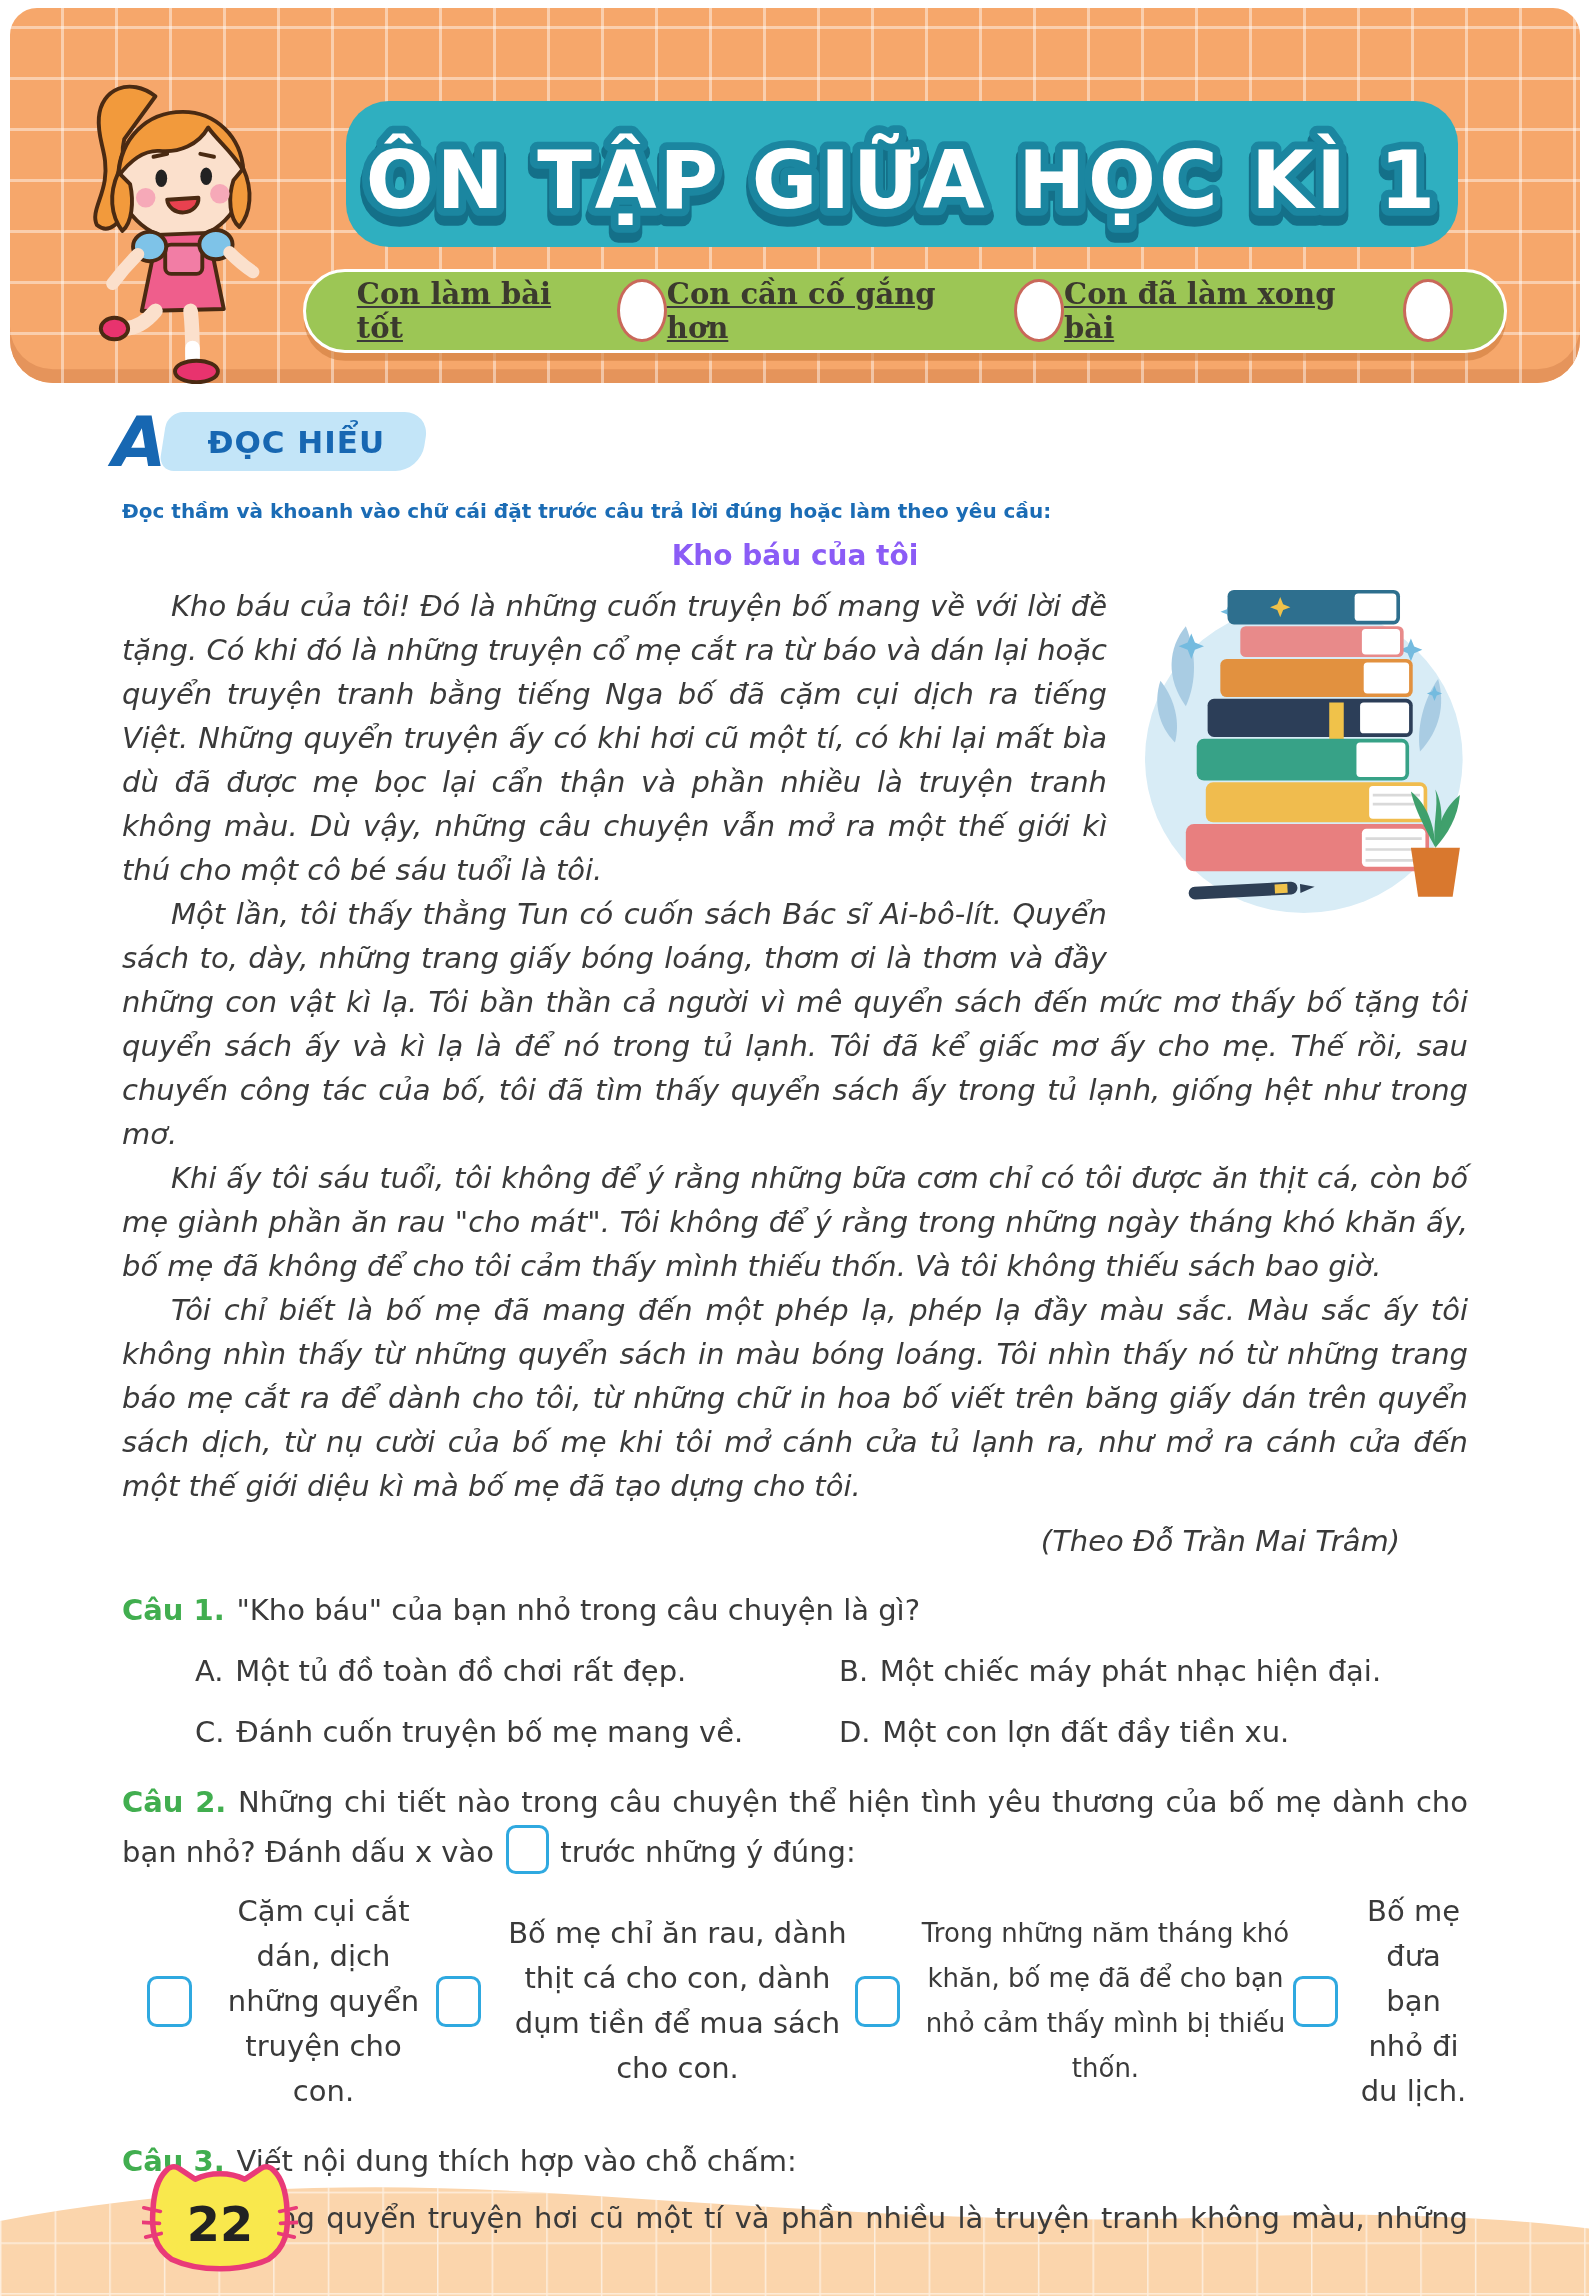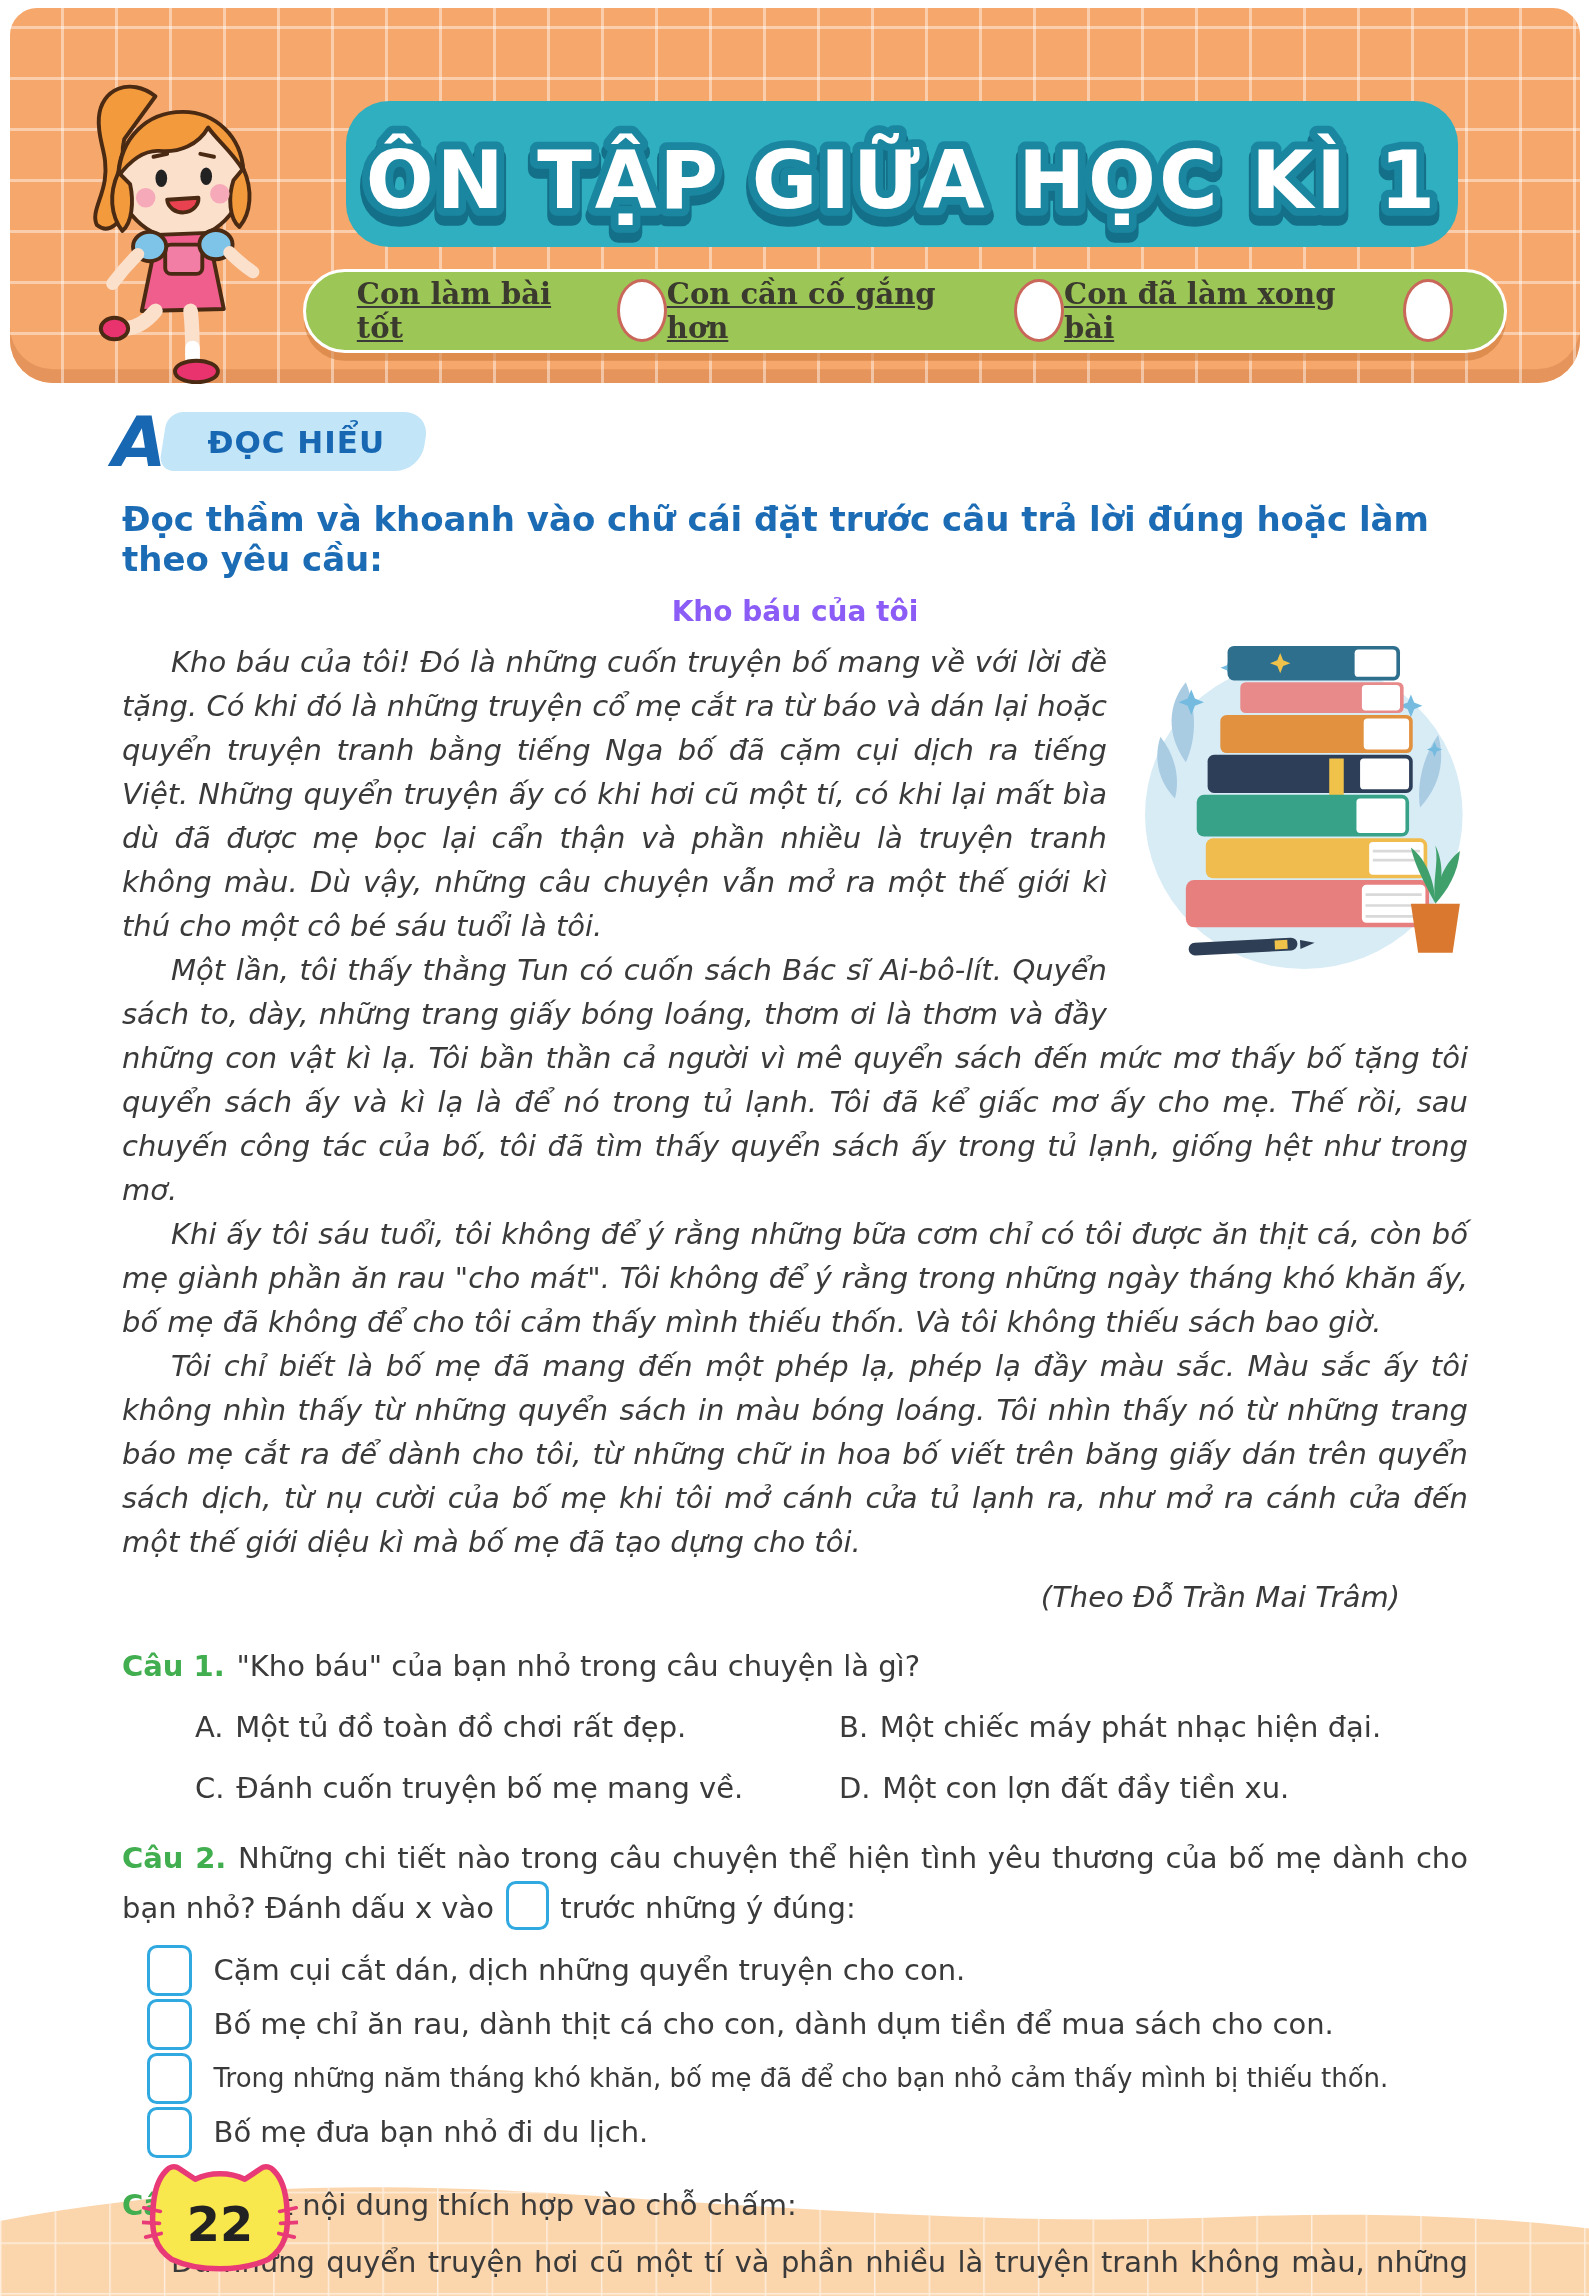--- a/index.html
+++ b/index.html
@@ -30,37 +30,37 @@
 
   
   .content{position:absolute;left:122px;top:408px;width:1346px;z-index:4;}
   .section-head{display:flex;align-items:center;margin:0 0 23.4px -9.8px;height:68px;}
   .sec-letter{font-size:70px;font-weight:bold;font-style:italic;color:#1767B2;line-height:1;
               margin-right:2px;text-shadow:2.9px 2.9px 0 #fff;}
   .sec-pill{position:relative;margin-left:-5.9px;padding:11.7px 39px 11.7px 45px;}
   .sec-pill::before{content:"";position:absolute;inset:0;background:#C3E5F8;
                     transform:skew(-9deg);border-radius:15.6px 25px 25px 15.6px;}
   .sec-pill span{position:relative;color:#1767B2;font-weight:bold;font-size:31px;letter-spacing:1px;}
-  .instruction{color:#1B6CB5;font-weight:bold;font-size:34px;margin:0 0 15.6px;}
+  .instruction{color:#1B6CB5;font-weight:bold;font-size:20px;margin:0 0 15.6px;}
   .passage-title{color:#8b5cf6;font-weight:bold;font-size:28px;text-align:center;margin:3.9px 0 11.7px;}
   .passage{font-size:29px;line-height:44px;text-align:justify;}
   .books{float:right;width:332px;height:363px;margin:-13.7px 0 3.9px 29px;}
   .para{margin:0;text-indent:49px;font-style:italic;}
   .attribution{text-align:right;font-style:italic;margin:11.7px 68px 0 0;}
 
   .question{font-size:29px;line-height:45px;}
   .q1{margin-top:25px;}
   .qhead{margin:0;text-align:justify;}
   .qlabel{color:#41AE4F;font-weight:bold;margin-right:11.7px;}
   .options{display:grid;grid-template-columns:644px 1fr;row-gap:15.6px;margin:15.6px 0 0 73px;}
   .option{display:flex;gap:11.7px;}
   .q2{margin-top:25px;}
   .inline-box{display:inline-block;width:37px;height:43px;border:3.9px solid #2FA9E0;
               border-radius:9.8px;vertical-align:-11.7px;margin:0 11.7px;background:#fff;}
-  .checklist{margin:13.7px 0 0 25px;display:flex;flex-direction:column;gap:3px;}
+  .checklist{margin:13.7px 0 0 25px;display:flex;flex-direction:row;gap:3px;text-align:center;}
   .check-item{display:flex;align-items:center;gap:21.5px;}
   .cbox{flex:none;width:39px;height:45px;border:3.9px solid #2FA9E0;border-radius:9.8px;background:#fff;}
   .check-item:nth-child(3) .clabel{font-size:26px;}
   .q3{margin-top:25px;}
   .q3line1{margin:11.7px 0 0;text-indent:49px;text-align:justify;text-align-last:justify;line-height:47px;}
 
   
   .band{position:absolute;left:0;bottom:0;width:1590px;height:156px;z-index:1;}
   .page-badge{position:absolute;left:142px;bottom:25px;width:156px;height:123px;z-index:5;}
 </style>

